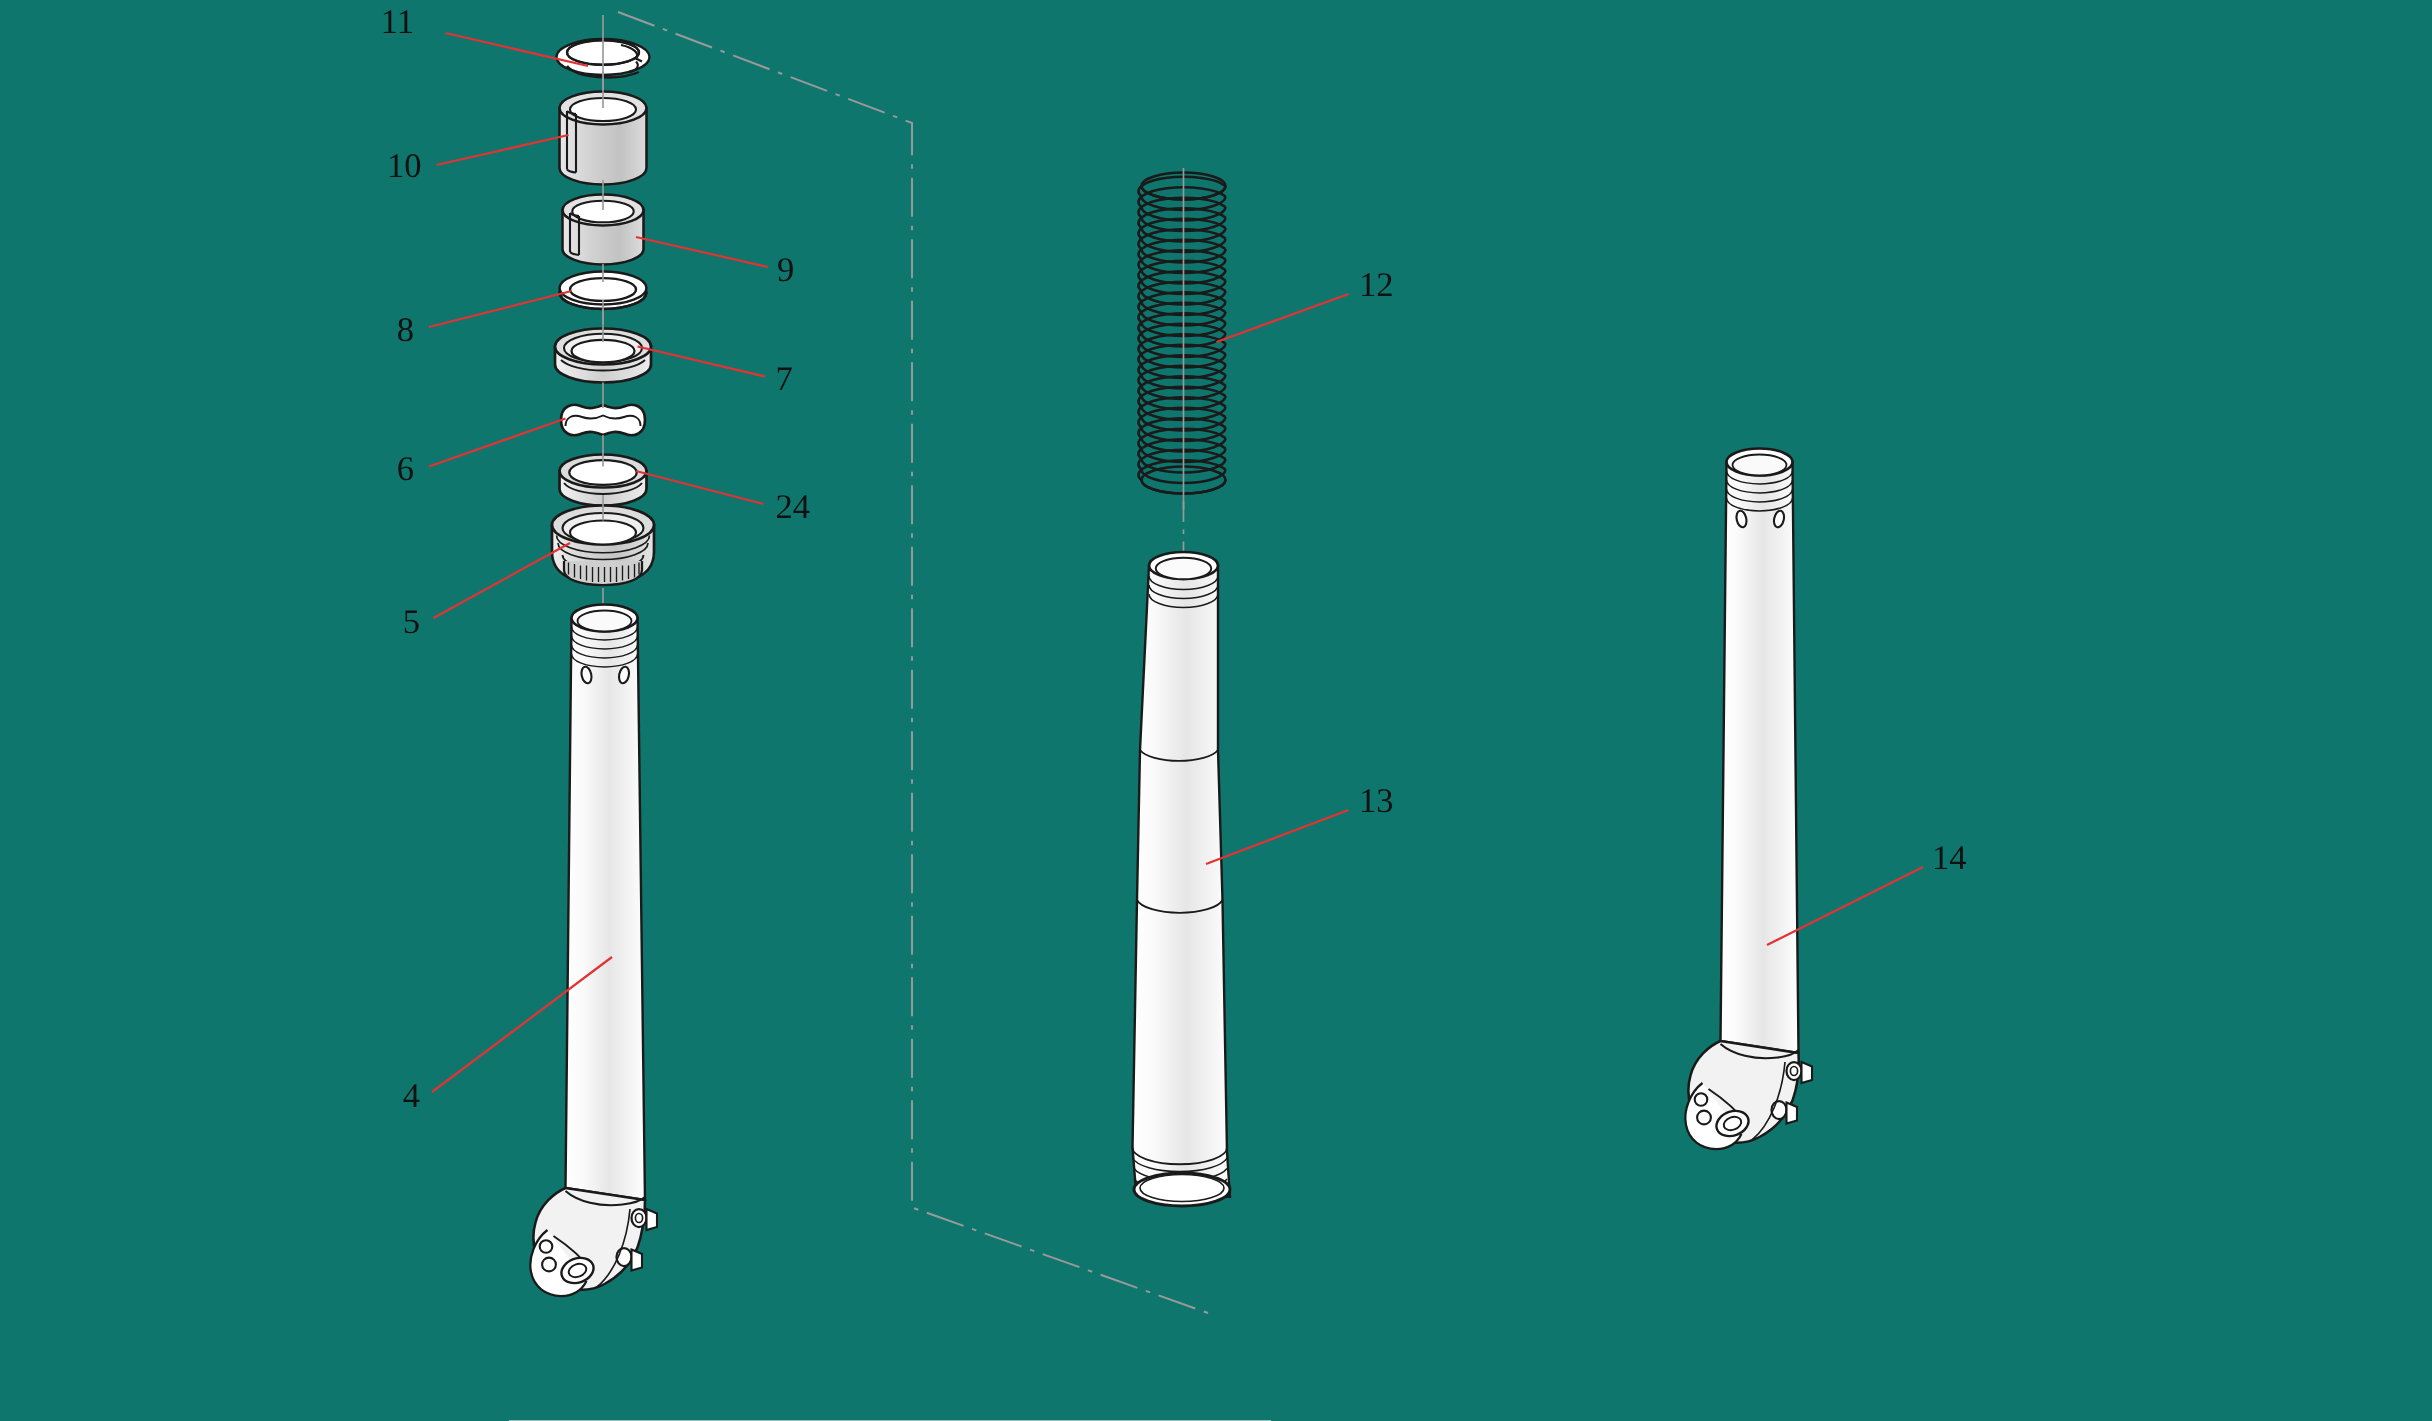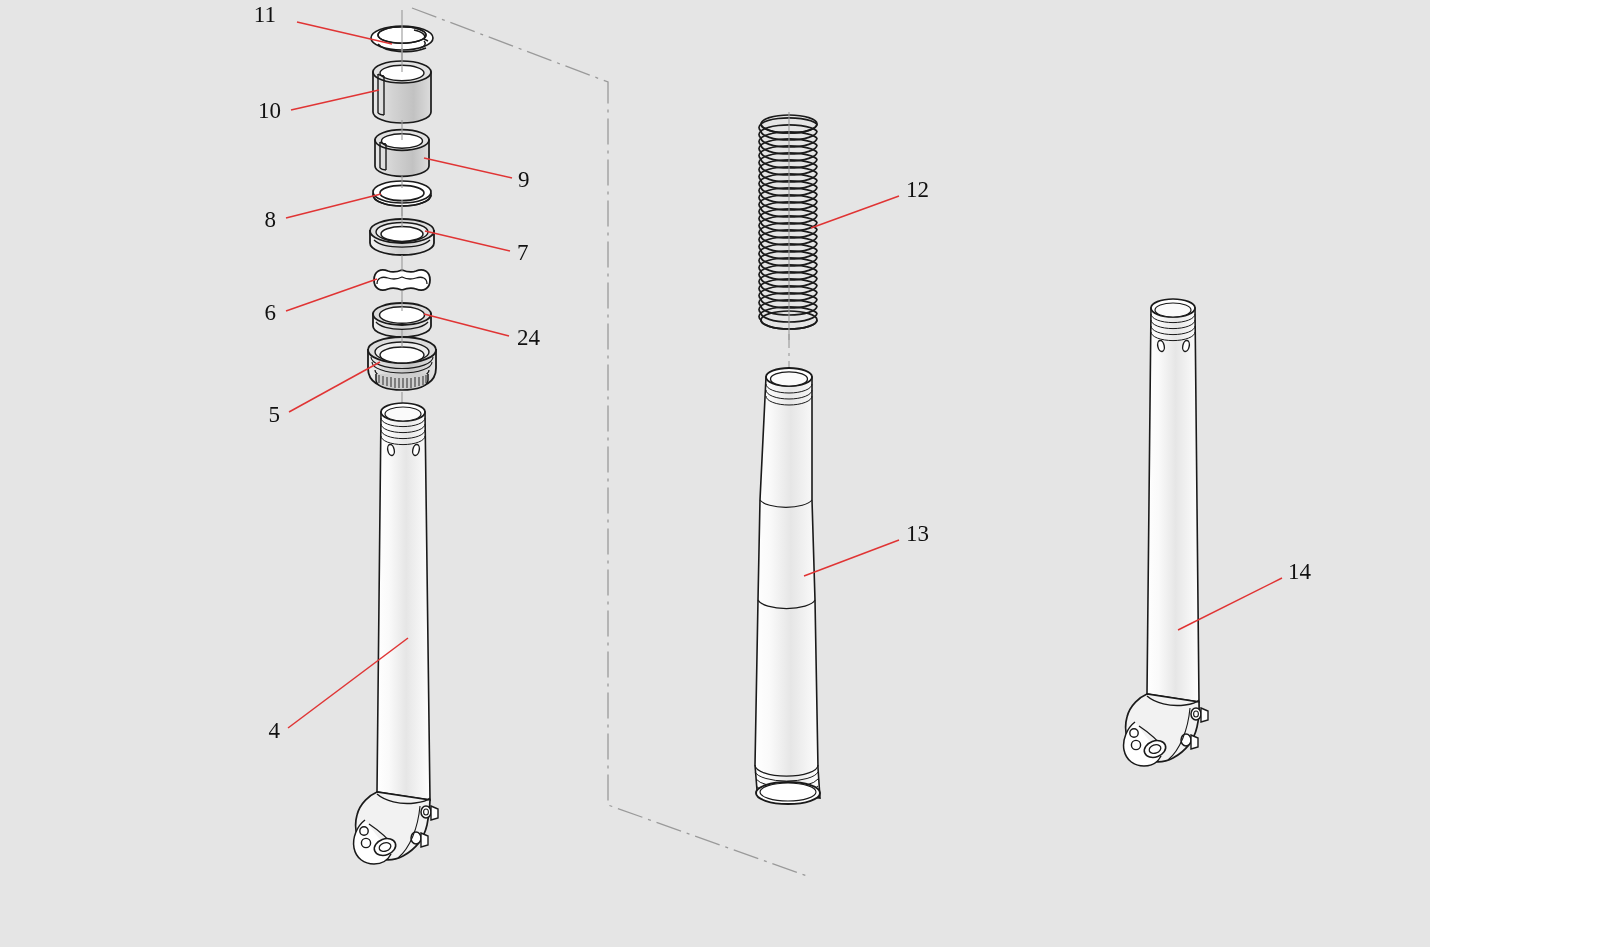--- a/index.html
+++ b/index.html
@@ -10,23 +10,23 @@
   }
   body {
     width: 1621px;
     height: 947px;
     overflow: hidden;
     font-family: "Liberation Serif", serif;
     position: relative;
   }
   #diagram-root {
     position: relative;
-    width: 1430px;
+    width: 1621px;
     height: 947px;
-    background: #e5e5e5;
+    background: #0f766e;
   }
   svg#parts-svg {
     display: block;
     width: 1621px;
     height: 947px;
   }
   .callout-label {
     font-family: "Liberation Serif", serif;
     font-size: 23px;
     fill: #111111;

